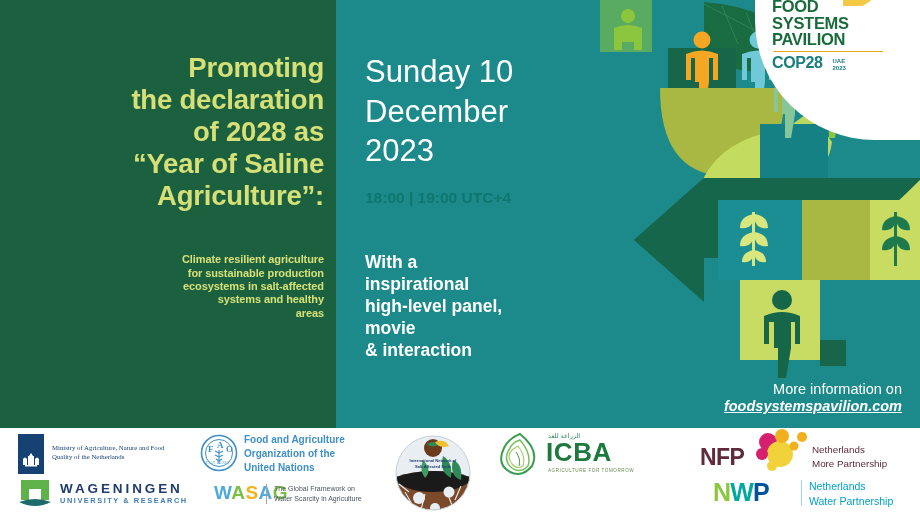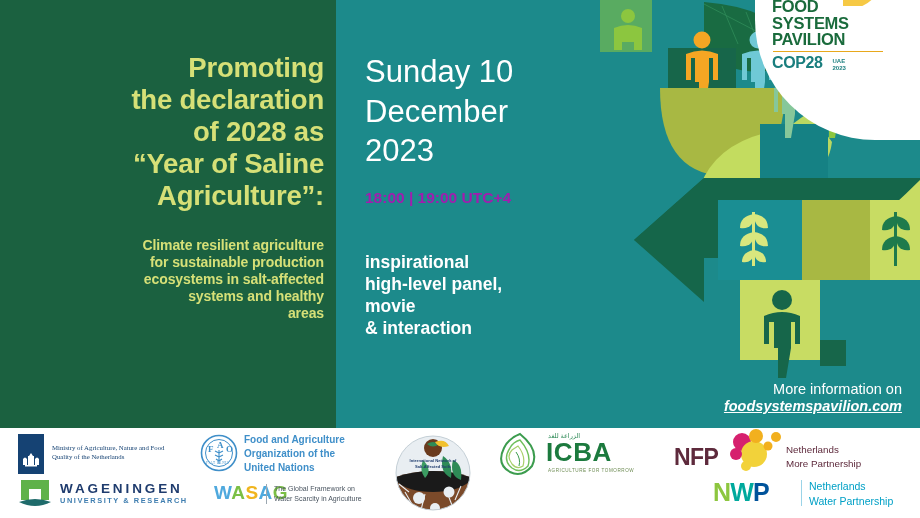--- a/index.html
+++ b/index.html
@@ -11,27 +11,27 @@
   
   #banner { position:absolute; left:0; top:0; width:920px; height:428px; overflow:hidden; }
 
   .panel-green { position:absolute; left:0; top:0; width:336px; height:428px; background:#1B6140; }
   .panel-teal  { position:absolute; left:336px; top:0; width:584px; height:428px; background:#1C8A8B; }
 
   
   #left-text { position:absolute; left:14px; top:52px; width:310px; text-align:right; }
   #headline { color:#D6E077; font-size:27.5px; line-height:1.16; font-weight:bold;
     letter-spacing:-0.2px; }
-  #subhead { color:#D6E077; font-size:14px; line-height:1.21; font-weight:bold;
-    margin-top:26px; letter-spacing:-0.1px; }
+  #subhead { color:#D6E077; font-size:11px; line-height:1.21; font-weight:bold;
+    margin-top:42px; letter-spacing:-0.1px; }
 
   
   #mid-text { position:absolute; left:365px; top:52px; width:230px; }
   #date { color:#ffffff; font-size:31px; line-height:1.28; font-weight:normal; }
-  #time { color:#a21caf; font-size:15.5px; font-weight:bold; margin-top:18px; }
+  #time { color:#0f766e; font-size:15.5px; font-weight:bold; margin-top:18px; }
   #withtxt { color:#ffffff; font-size:17.5px; line-height:1.26; font-weight:bold; margin-top:44px; }
 
   
   #deco { position:absolute; left:600px; top:0; width:320px; height:428px; overflow:hidden; }
   #deco svg { display:block; }
 
   
   #fsp-card { position:absolute; left:755px; top:-70px; width:235px; height:210px;
     background:#ffffff; border-radius:0 0 0 120px; }
   #fsp-mark { position:absolute; left:50px; top:8px; width:78px; height:68px; }
@@ -105,21 +105,21 @@
 
   
   #lg-ivm { left:498px; top:52px; width:190px; height:38px; }
   #ivm-bars { position:absolute; left:0; top:2px; width:40px; height:30px; display:flex;
     gap:2px; }
   #ivm-bars i { display:block; width:4px; height:30px; }
   #ivm-txt { position:absolute; left:46px; top:0px; color:#1F4E79; font-size:11.5px;
     line-height:1.38; font-weight:bold; }
 
   
-  #lg-nfp { left:666px; top:2px; width:205px; height:44px; }
+  #lg-nfp { left:692px; top:2px; width:205px; height:44px; }
   #nfp-word { position:absolute; left:8px; top:14px; color:#5E2A3C; font-weight:bold;
     font-size:23px; letter-spacing:-0.6px; }
   #nfp-blob { position:absolute; left:60px; top:-2px; width:60px; height:46px; }
   #nfp-txt { position:absolute; left:120px; top:13px; color:#5E2A3C; font-size:9.8px;
     line-height:1.38; }
 
   
   #lg-nwp { left:705px; top:48px; width:205px; height:42px; }
   #nwp-word { position:absolute; left:8px; top:2px; font-weight:bold; font-size:25px;
     letter-spacing:-0.8px; }
@@ -244,20 +244,21 @@
     </div>
 
     <div id="mid-text">
       <div id="date">
         <div>Sunday 10</div>
         <div>December</div>
         <div>2023</div>
       </div>
       <div id="time">18:00 | 19:00 UTC+4</div>
       <div id="withtxt">
+        <div>With a</div>
         <div>inspirational</div>
         <div>high-level panel,</div>
         <div>movie</div>
         <div>&amp; interaction</div>
       </div>
     </div>
 
     <div id="fsp-card">
       <div id="fsp-mark">
         <svg width="78" height="68" viewBox="0 0 78 68">

